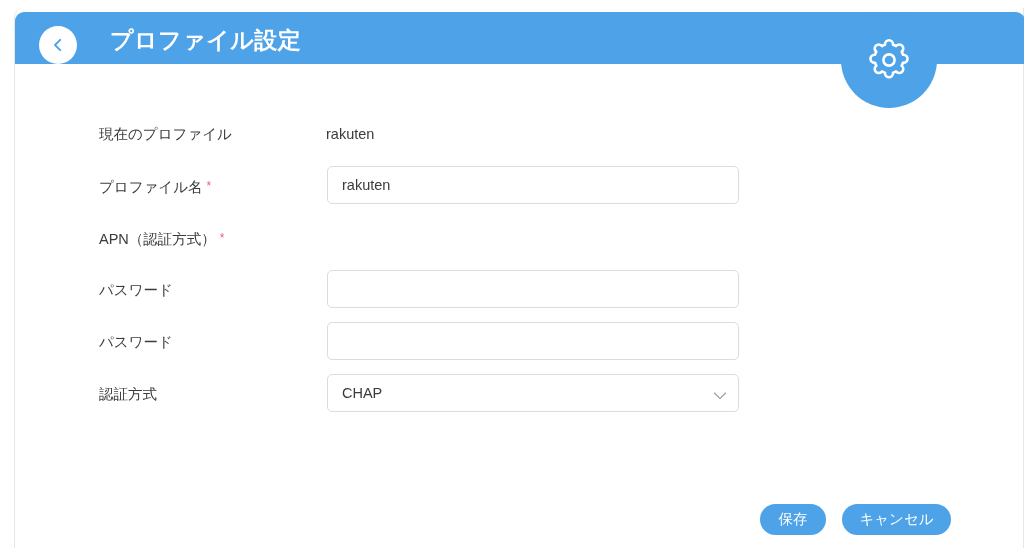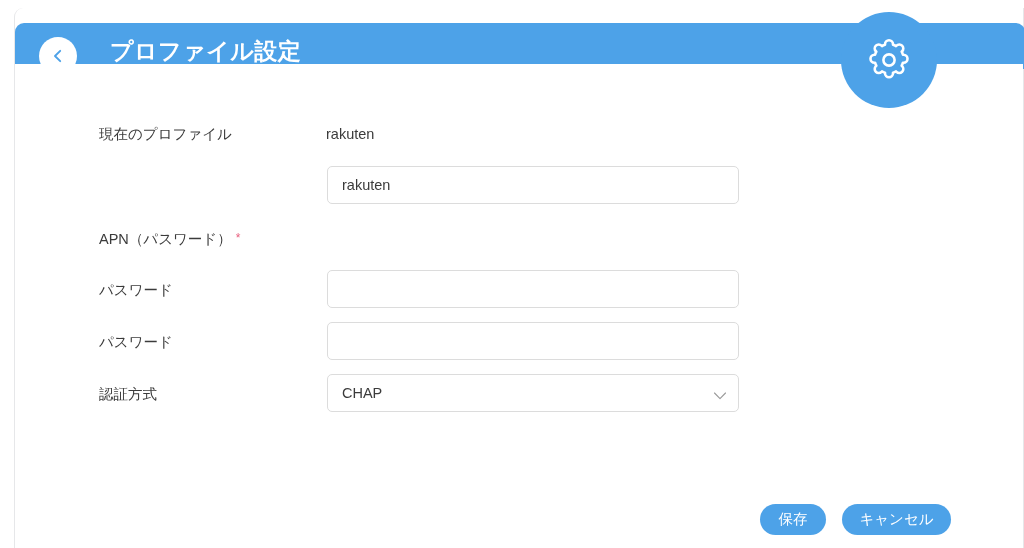--- a/index.html
+++ b/index.html
@@ -34,23 +34,23 @@
     border-right: 1px solid #e6e7e9;
     box-sizing: border-box;
     border-top-left-radius: 9px;
     overflow: visible;
   }
 
   
   .header {
     position: absolute;
     left: 0;
-    top: 15px;
+    top: 4px;
     width: 1010px;
-    height: 46px;
+    height: 52px;
     background: #4da2e8;
     border-top-left-radius: 9px;
     border-top-right-radius: 9px;
     box-sizing: border-box;
   }
 
   .back-btn {
     position: absolute;
     left: 24px;
     top: 14px;
@@ -261,26 +261,29 @@
     <div class="body">
 
       <div class="form-row" style="top:44px">
         <div class="form-label">
           <span>現在のプロファイル</span>
         </div>
         <div class="static-value">rakuten</div>
       </div>
 
       <div class="form-row" style="top:96px">
+        <div class="form-label">
+          <span>プロファイル名</span><span class="req">*</span>
+        </div>
         <input class="field" type="text" value="rakuten" style="">
       </div>
 
       <div class="form-row" style="top:148px">
         <div class="form-label">
-          <span>APN（パスワード）</span><span class="req">*</span>
+          <span>APN（認証方式）</span><span class="req">*</span>
         </div>
       </div>
 
       <div class="form-row" style="top:200px">
         <div class="form-label">
           <span>パスワード</span>
         </div>
         <input class="field" type="text" value="" style="">
       </div>
 

